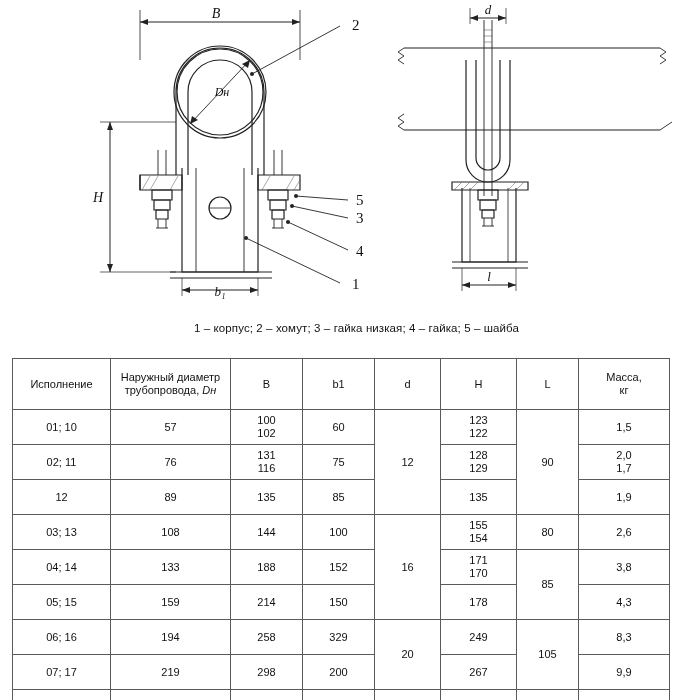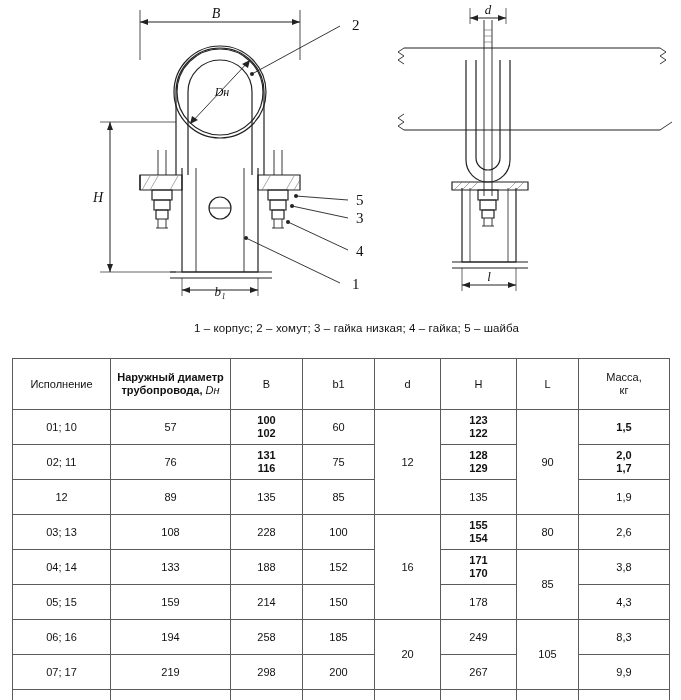--- a/index.html
+++ b/index.html
@@ -74,21 +74,20 @@
   }
   table.spec tbody td {
     height: 30px;
   }
   .hdr-sub {
     font-style: italic;
   }
   .multi {
     white-space: pre-line;
     line-height: 1.12;
-    font-weight: bold;
   }
   col.c0 { width: 98px; }
   col.c1 { width: 120px; }
   col.c2 { width: 72px; }
   col.c3 { width: 72px; }
   col.c4 { width: 66px; }
   col.c5 { width: 76px; }
   col.c6 { width: 62px; }
   col.c7 { width: 91px; }
 
@@ -312,21 +311,21 @@
           <td>12</td>
           <td>89</td>
           <td>135</td>
           <td>85</td>
           <td>135</td>
           <td>1,9</td>
         </tr>
         <tr>
           <td>03; 13</td>
           <td>108</td>
-          <td>228</td>
+          <td>144</td>
           <td>100</td>
           <td rowspan="3">16</td>
           <td class="multi">155
 154</td>
           <td>80</td>
           <td>2,6</td>
         </tr>
         <tr>
           <td>04; 14</td>
           <td>133</td>
@@ -342,21 +341,21 @@
           <td>159</td>
           <td>214</td>
           <td>150</td>
           <td>178</td>
           <td>4,3</td>
         </tr>
         <tr>
           <td>06; 16</td>
           <td>194</td>
           <td>258</td>
-          <td>185</td>
+          <td>329</td>
           <td rowspan="2">20</td>
           <td>249</td>
           <td rowspan="2">105</td>
           <td>8,3</td>
         </tr>
         <tr>
           <td>07; 17</td>
           <td>219</td>
           <td>298</td>
           <td>200</td>

